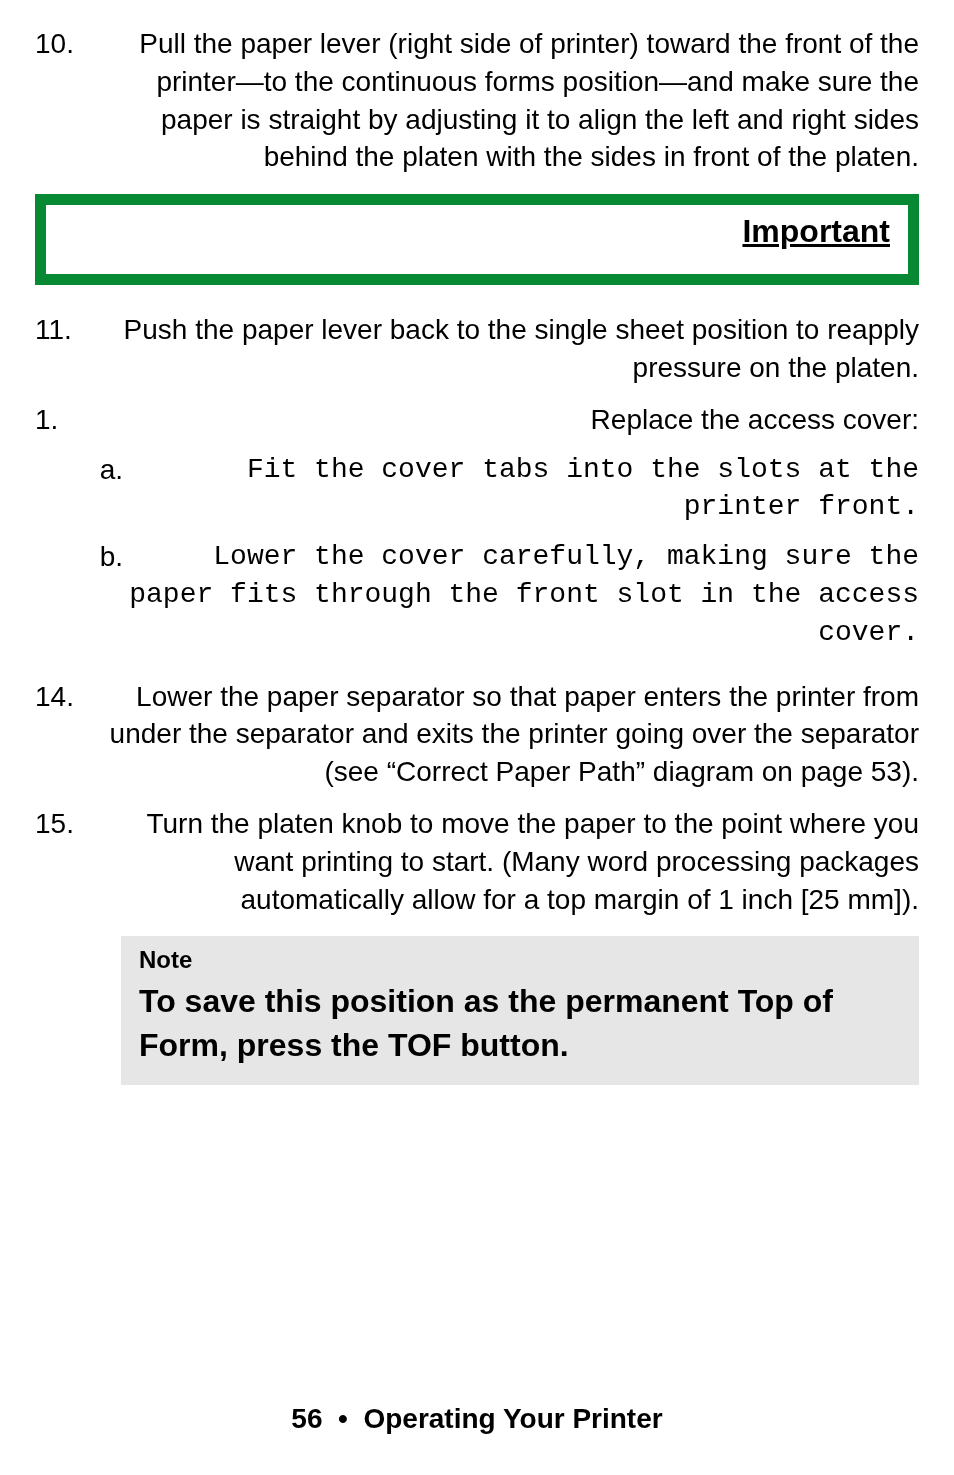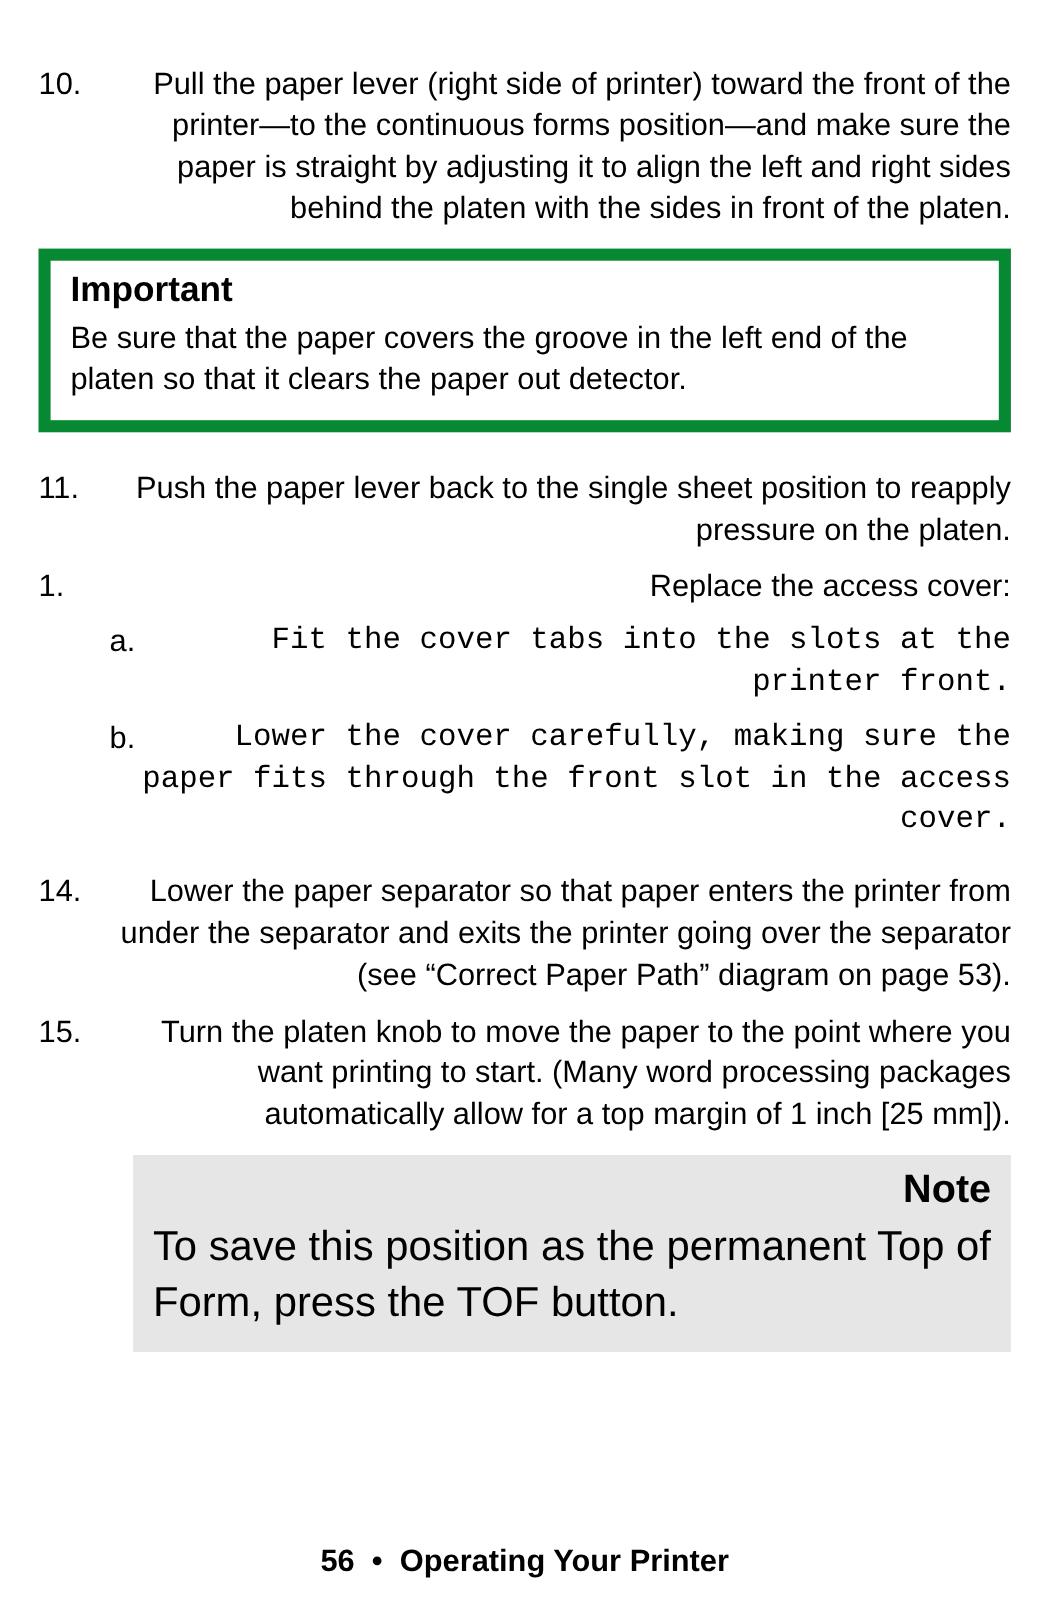--- a/index.html
+++ b/index.html
@@ -5,66 +5,68 @@
   * { margin: 0; padding: 0; box-sizing: border-box; }
   body {
     width: 954px;
     height: 1475px;
     background: #fff;
     font-family: Arial, Helvetica, sans-serif;
     color: #000;
     padding: 25px 35px 0 35px;
     position: relative;
   }
-  .main-list { list-style: none; margin-top: 32px; }
+  .main-list { list-style: none; }
   .main-list > li {
     font-size: 28px;
     line-height: 1.35;
     margin-bottom: 14px;
   }
   .num { display: table-cell; width: 52px; vertical-align: top; }
   .txt { display: table-cell; vertical-align: top; text-align: right; }
   .row { display: table-row; }
   .tbl { display: table; }
 
   .important-box {
     border: 11px solid #078833;
     margin: 18px 0 26px 0;
     padding: 8px 18px 18px 18px;
   }
   .important-title {
     font-size: 32px;
     font-weight: bold;
-    text-align: left;
+    text-align: right;
+    text-decoration: underline;
     margin-bottom: 6px;
   }
   .important-body {
     font-size: 28px;
     line-height: 1.35;
   }
 
   .sub-list { list-style: none; margin-top: 12px; }
   .sub-list > li { margin-bottom: 12px; }
   .sub-num { display: table-cell; width: 36px; vertical-align: top; }
   .sub-txt { display: table-cell; vertical-align: top; font-family: Liberation Mono, monospace; }
 
   .note-box {
     background: #e6e6e6;
     margin: 18px 0 0 86px;
     padding: 10px 18px 18px 18px;
   }
   .note-title {
-    font-size: 36px;
+    font-size: 24px;
     font-weight: bold;
-    text-align: right;
+    text-align: left;
     margin-bottom: 6px;
   }
   .note-body {
-    font-size: 38px;
+    font-size: 32px;
     line-height: 1.35;
+    font-weight: bold;
   }
 
   .footer {
     position: absolute;
     bottom: 40px;
     left: 0;
     width: 100%;
     text-align: center;
     font-size: 28px;
   }
@@ -81,21 +83,20 @@
         <div class="row">
       <span class="num">10.</span>
       <span class="txt">Pull the paper lever (right side of printer) toward the front of the printer—to the continuous forms position—and make sure the paper is straight by adjusting it to align the left and right sides behind the platen with the sides in front of the platen.</span>
     </div>
       </div>
   </li>
 </ol>
 
 <div class="important-box">
   <div class="important-title">Important</div>
-  <div class="important-body">Be sure that the paper covers the groove in the left end of the platen so that it clears the paper out detector.</div>
 </div>
 
 <ol class="main-list">
   <li>
     <div class="tbl">
         <div class="row">
       <span class="num">11.</span>
       <span class="txt">Push the paper lever back to the single sheet position to reapply pressure on the platen.</span>
     </div>
       </div>

